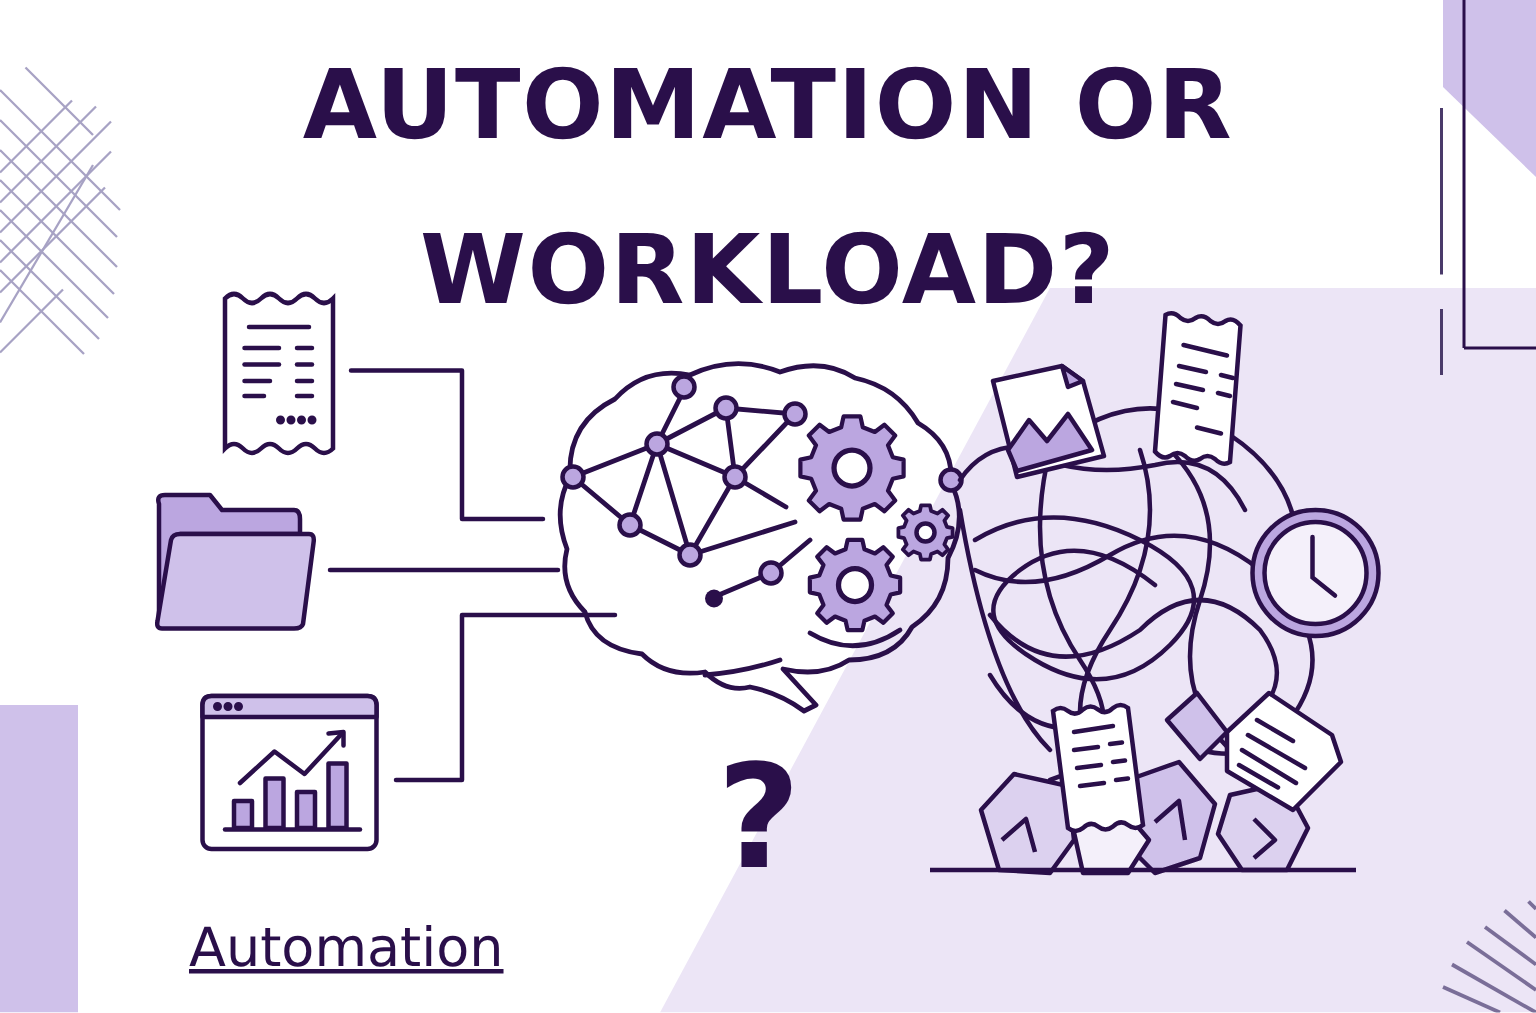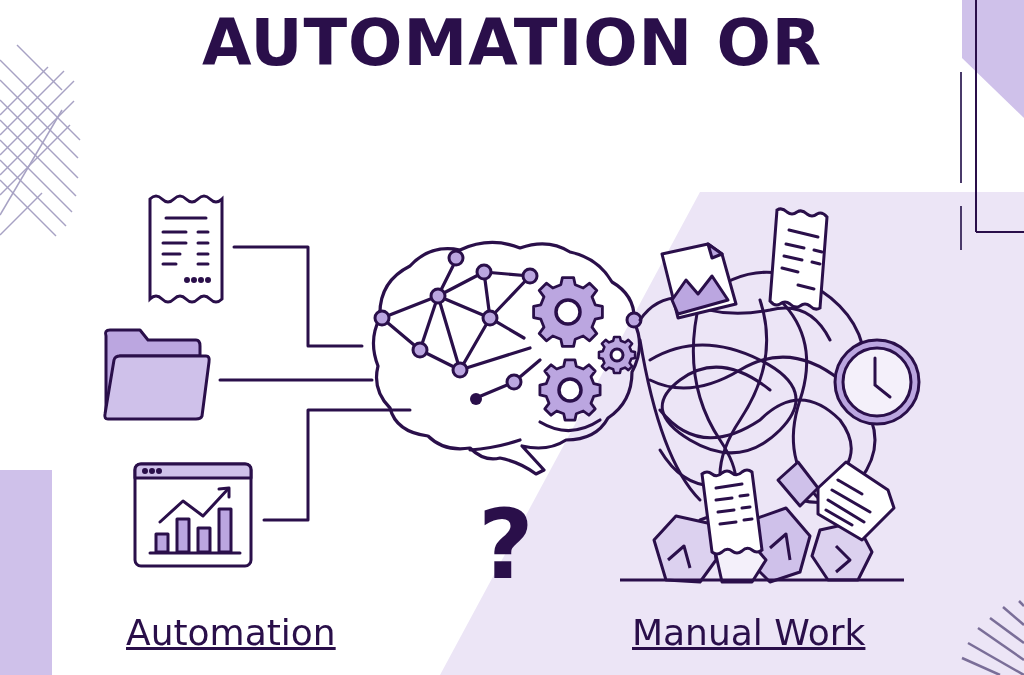--- a/index.html
+++ b/index.html
@@ -9,21 +9,21 @@
       font-family: "Liberation Sans", "DejaVu Sans", sans-serif;
     }
     .stage { position: absolute; inset: 0; }
     .title {
       position: absolute; left: 0; right: 0; top: 2px;
       text-align: center; color: #2a0f4a; font-weight: 900;
       font-family: "DejaVu Sans", sans-serif;
       font-size: 64px; line-height: 82px; letter-spacing: 1px;
       transform: scaleX(1.0);
     }
-    .title span { display: block; }
+    .title span { display: block; margin-top: 28px; }
     .label {
       position: absolute; color: #2a0f4a; font-size: 36px; font-weight: 500;
       font-family: "DejaVu Sans", sans-serif;
       text-decoration: underline;
     }
     .label-auto { left: 126px; top: 612px; }
     .label-manual { left: 632px; top: 612px; }
     .qmark {
       position: absolute; left: 478px; top: 497px; color: #2a0f4a;
       font-size: 96px; font-weight: 900; font-family: "DejaVu Sans", sans-serif; line-height: 1;
@@ -70,20 +70,21 @@
       <line x1="968" y1="643" x2="1024" y2="675"></line>
       <line x1="978" y1="628" x2="1024" y2="660"></line>
       <line x1="990" y1="618" x2="1024" y2="643"></line>
       <line x1="1003" y1="607" x2="1024" y2="625"></line>
       <line x1="1019" y1="601" x2="1024" y2="606"></line>
     </g>
   </svg>
 
   <div class="title">
     <span>AUTOMATION OR</span>
+    <span>WORKLOAD?</span>
   </div>
 
   <svg width="1024" height="675" viewBox="0 0 1024 675">
     <g fill="none" stroke="#2a0f4a" stroke-width="3" stroke-linecap="round" stroke-linejoin="round">
 
       <polyline points="234,247 308,247 308,346 362,346"></polyline>
       <line x1="220" y1="380" x2="372" y2="380"></line>
       <polyline points="410,410 308,410 308,520 264,520"></polyline>
     </g>
 
@@ -235,14 +236,13 @@
       <line x1="828" y1="500" x2="864" y2="522"></line>
       <line x1="826" y1="510" x2="852" y2="525"></line>
     </g>
 
     <line x1="620" y1="580" x2="904" y2="580" stroke="#2a0f4a" stroke-width="3"></line>
   </svg>
 
   <div class="qmark">?</div>
 
   <div class="label label-auto">Automation</div>
-  <div class="label label-manual">Manual Work</div>
 </div>
 
 </body></html>

